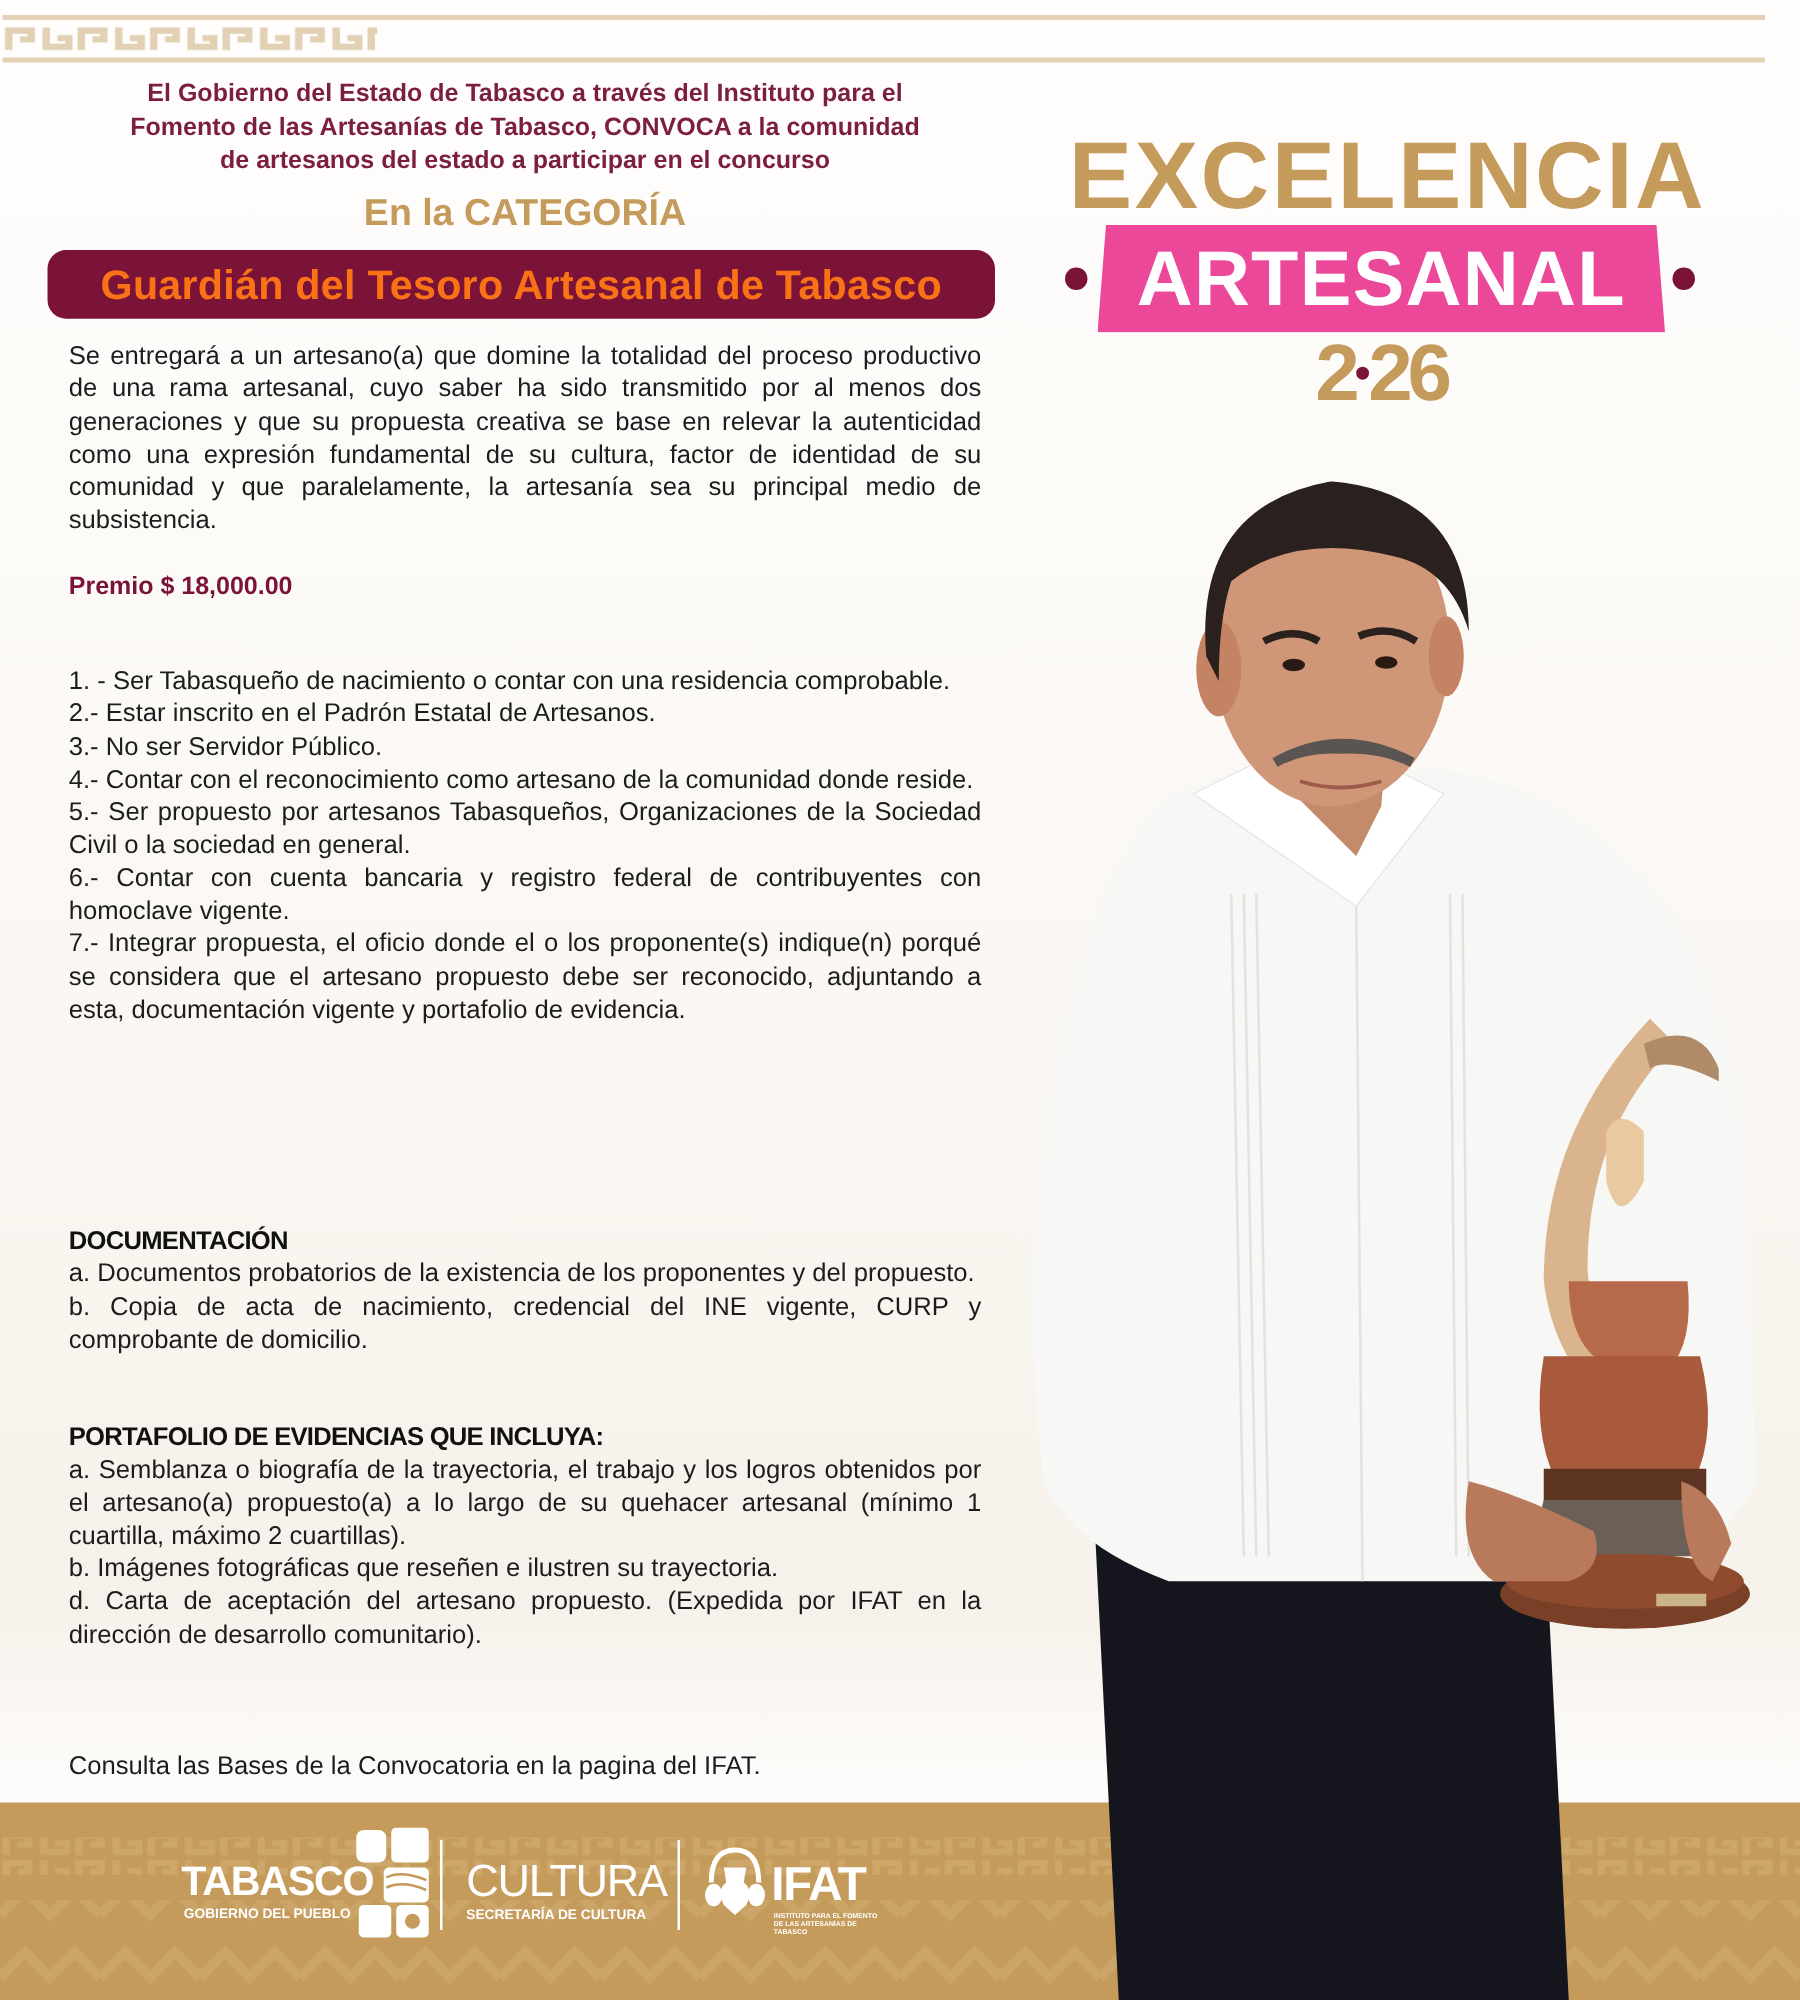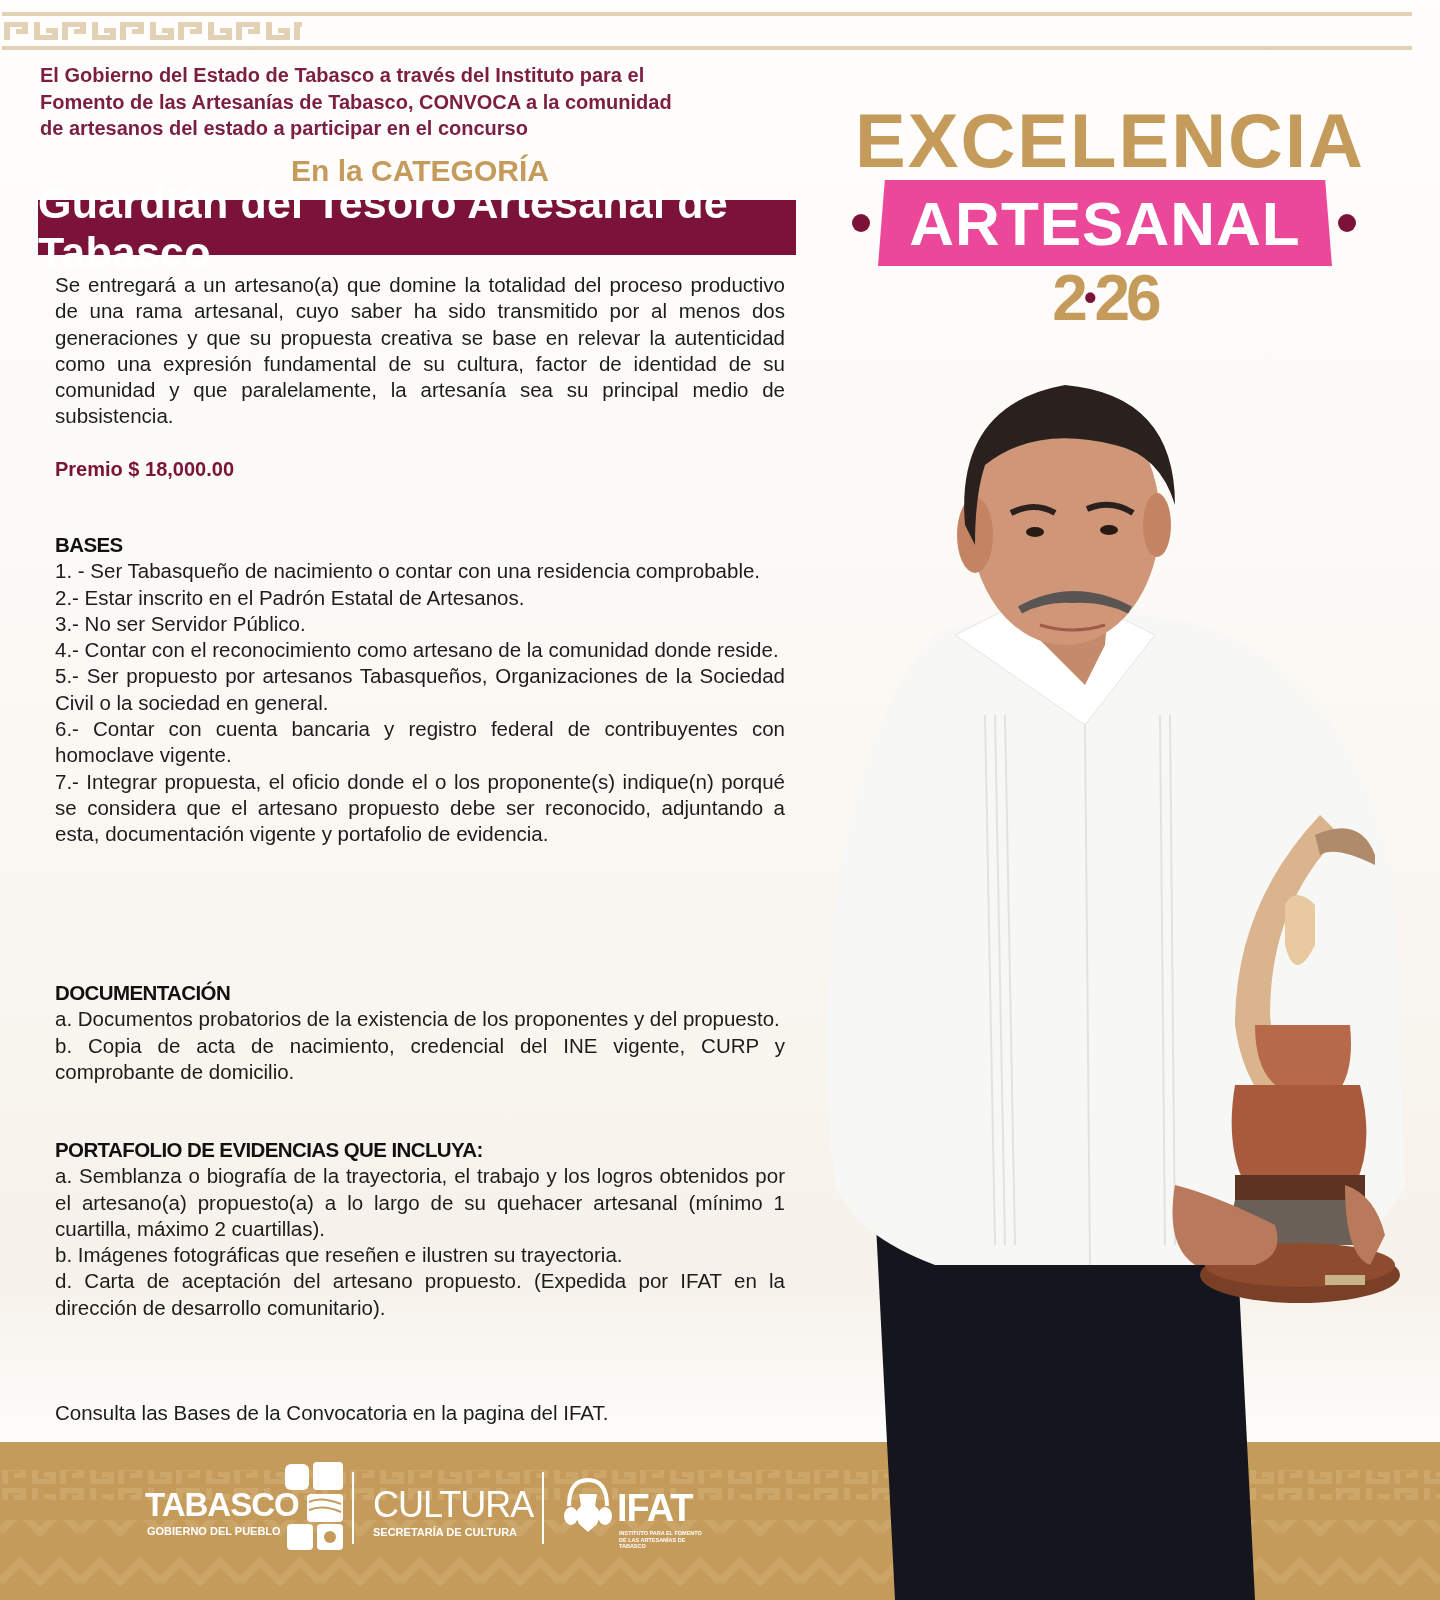--- a/index.html
+++ b/index.html
@@ -20,32 +20,32 @@
     }
     .top-border .rule.t { top: 0; }
     .top-border .rule.b { bottom: 0; }
     .top-border .keys {
       position: absolute; left: 0; right: 0; top: 8px; height: 22px;
     }
 
     
     .intro {
       position: absolute; left: 40px; width: 760px; top: 62px;
-      color: #7b1e3f; font-weight: bold;
+      text-align: center; color: #7b1e3f; font-weight: bold;
       font-size: 20px; line-height: 26.5px;
     }
     .category-label {
       position: absolute; left: 40px; width: 760px; top: 154px;
       text-align: center; color: #c59b5b; font-weight: bold; font-size: 30px;
     }
     .category-banner {
       position: absolute; left: 38px; width: 758px; top: 200px; height: 55px;
-      background: #7b1339; color: #ffffff;
+      background: #7b1339; color: #f97316;
       display: flex; align-items: center; justify-content: center;
-      font-weight: bold; font-size: 43px; letter-spacing: 0.2px;
+      font-weight: bold; font-size: 33px; letter-spacing: 0.2px; border-radius: 15px;
     }
     .description {
       position: absolute; left: 55px; width: 730px; top: 272px;
       font-size: 20.5px; line-height: 26.3px; text-align: justify; color: #1c1c1c;
     }
     .prize {
       position: absolute; left: 55px; top: 458px;
       color: #7b1339; font-weight: bold; font-size: 20px;
     }
     .section {
@@ -156,21 +156,20 @@
 <div class="category-label">En la CATEGORÍA</div>
 <div class="category-banner">
   <span>Guardián del Tesoro Artesanal de Tabasco</span>
 </div>
 
 <p class="description">Se entregará a un artesano(a) que domine la totalidad del proceso productivo de una rama artesanal, cuyo saber ha sido transmitido por al menos dos generaciones y que su propuesta creativa se base en relevar la autenticidad como una expresión fundamental de su cultura, factor de identidad de su comunidad y que paralelamente, la artesanía sea su principal medio de subsistencia.</p>
 
 <div class="prize">Premio $ 18,000.00</div>
 
 <div class="section bases">
-  <h3>BASES</h3>
   <p>1. - Ser Tabasqueño de nacimiento o contar con una residencia comprobable.</p>
   <p>2.- Estar inscrito en el Padrón Estatal de Artesanos.</p>
   <p>3.- No ser Servidor Público.</p>
   <p>4.- Contar con el reconocimiento como artesano de la comunidad donde reside.</p>
   <p>5.- Ser propuesto por artesanos Tabasqueños, Organizaciones de la Sociedad Civil o la sociedad en general.</p>
   <p>6.- Contar con cuenta bancaria y registro federal de contribuyentes con homoclave  vigente.</p>
   <p>7.- Integrar propuesta, el oficio donde el o los proponente(s) indique(n) porqué se considera que el artesano propuesto debe ser reconocido, adjuntando a esta, documentación vigente y portafolio de evidencia.</p>
 </div>
 
 <div class="section docs">

